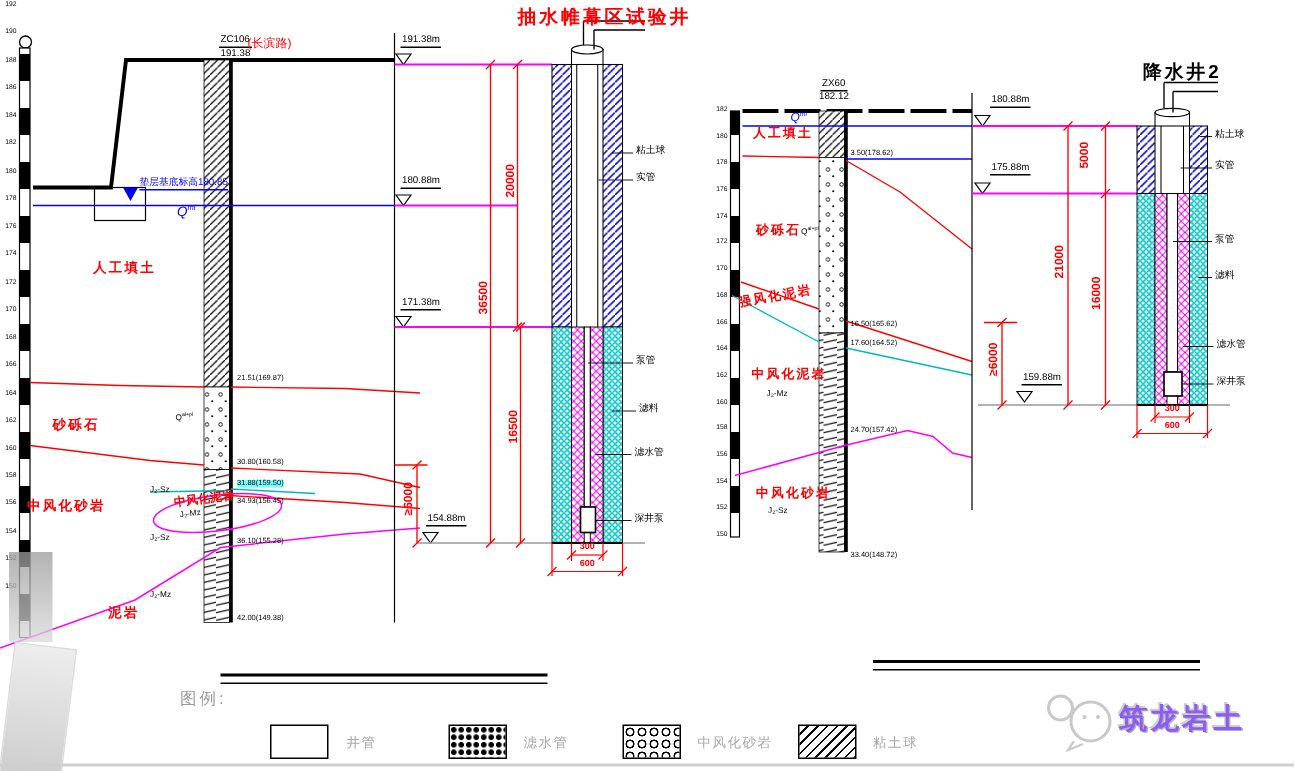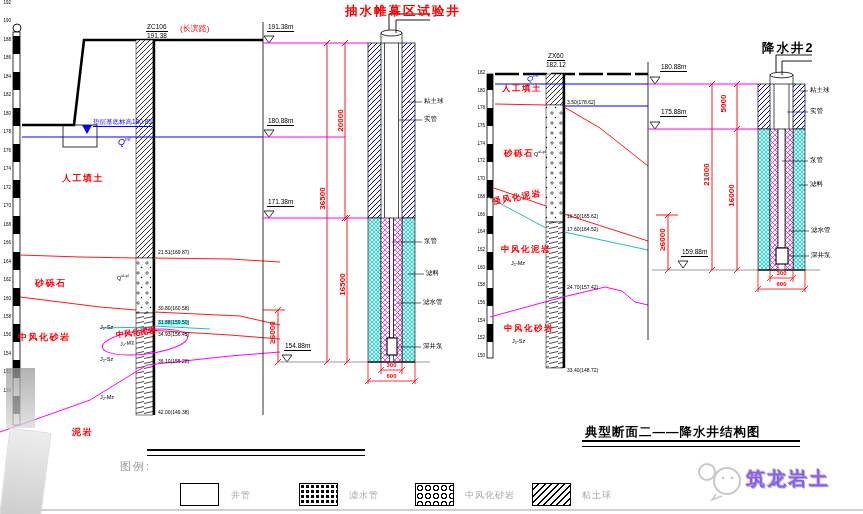--- a/index.html
+++ b/index.html
@@ -252,33 +252,33 @@
       <span>158</span>
       <span>156</span>
       <span>154</span>
       <span>152</span>
       <span>150</span>
     </div>
 
   <div class="t red" style="left:345;left:345px;top:5px;font-size:12.5px;font-weight:bold;letter-spacing:2px">抽水帷幕区试验井</div>
 
   <div class="t elev" style="left:146px;top:24px;color:#000">ZC106</div>
-  <div class="t red" style="left:180px;top:25px;font-size:8px">(长滨路)</div>
+  <div class="t red" style="left:165px;top:25px;font-size:8px">(长滨路)</div>
   <div class="t" style="left:147px;top:33px;font-size:6.5px">191.38</div>
 
   <div class="t blue" style="left:93px;top:119px;font-size:6.5px;border-bottom:1px solid #00f">垫层基底标高180.85</div>
   <div class="t blue" style="left:118px;top:137px;font-size:9px;font-style:italic">
     <span>Q</span><sup style="font-size:5px">ml</sup>
   </div>
 
   <div class="t soil" style="left:62px;top:174px">人工填土</div>
   <div class="t soil" style="left:35px;top:279px">砂砾石</div>
   <div class="t soil" style="left:18px;top:333px">中风化砂岩</div>
   <div class="t red" style="left:116px;top:329px;font-size:8px;font-weight:bold;transform:rotate(-7deg)">中风化泥岩</div>
-  <div class="t soil" style="left:72px;top:428px">泥岩</div>
+  <div class="t soil" style="left:72px;top:404px">泥岩</div>
 
   <div class="t code" style="left:117px;top:275px">
     <span>Q</span><sup style="font-size:3.5px">al+pl</sup>
   </div>
   <div class="t code" style="left:100px;top:325px">J₂-Sz</div>
   <div class="t code" style="left:120px;top:341px;transform:rotate(-7deg)">J₂-Mz</div>
   <div class="t code" style="left:100px;top:357px">J₂-Sz</div>
   <div class="t code" style="left:100px;top:395px">J₂-Mz</div>
 
   <div class="t dep" style="left:158px;top:250px">21.51(169.87)</div>
@@ -366,21 +366,20 @@
   <div class="hdim" style="left:771px;top:270px;width:21px">300</div>
   <div class="hdim" style="left:758px;top:281px;width:47px">600</div>
 
   <div class="t wlab" style="left:810px;top:87px">粘土球</div>
   <div class="t wlab" style="left:810px;top:108px">实管</div>
   <div class="t wlab" style="left:810px;top:157px">泵管</div>
   <div class="t wlab" style="left:810px;top:181px">滤料</div>
   <div class="t wlab" style="left:811px;top:227px">滤水管</div>
   <div class="t wlab" style="left:811px;top:252px">深井泵</div>
 
-  <div class="sect-title" style="left:585px;top:424px">典型断面二——降水井结构图</div>
   <div class="dbl" style="left:582px;top:440px;width:218px"></div>
 
   <div class="t" style="left:120px;top:461px;font-size:11px;color:#9a9a9a;letter-spacing:2px">图例:</div>
   <div class="sw" style="left:180px;top:483px"></div>
   <div class="legend-label" style="left:231px;top:489px">井管</div>
   <div class="sw sw-dots" style="left:299px;top:483px"></div>
   <div class="legend-label" style="left:349px;top:489px">滤水管</div>
   <div class="sw sw-stone" style="left:415px;top:483px"></div>
   <div class="legend-label" style="left:465px;top:489px">中风化砂岩</div>
   <div class="sw sw-hatch" style="left:532px;top:483px"></div>

